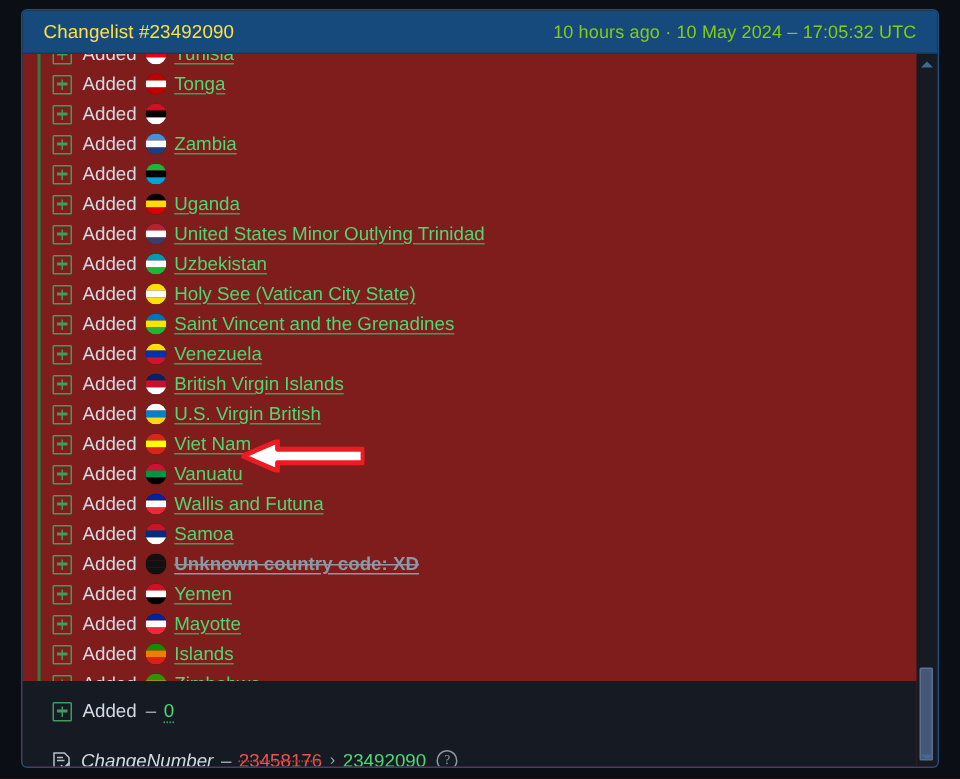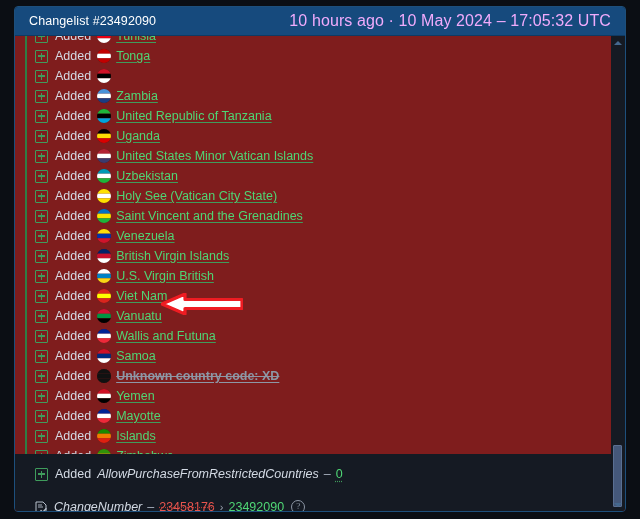--- a/index.html
+++ b/index.html
@@ -44,22 +44,22 @@
     background: #164a7d;
     border-bottom: 1px solid #0f3a63;
     display: flex;
     align-items: center;
     justify-content: space-between;
     padding: 0 14px;
     box-sizing: border-box;
     color: #dbe7f3;
     font-size: 12.5px;
   }
-  .panel-header .title { font-size: 12.5px; color: #ffffff; letter-spacing: .1px; }
-  .panel-header .meta  { font-size: 16px;  color: #f0abfc; letter-spacing: .1px; }
+  .panel-header .title { font-size: 12.5px; color: #fde047; letter-spacing: .1px; }
+  .panel-header .meta  { font-size: 12px;  color: #84cc16; letter-spacing: .1px; }
 
   
   .scroll-body {
     position: absolute;
     left: 0;
     top: 29px;
     right: 0;
     bottom: 0;
     background: #7f1d1d;
     overflow: hidden;
@@ -325,41 +325,40 @@
               <span class="cname">Zambia</span>
             </div>
             <div class="row">
               <span class="expander"></span>
               <span class="verb">Added</span>
               <span class="flag"><svg width="14" height="14" viewBox="0 0 14 14">
                   <rect x="0" y="0" width="14" height="4.7" fill="#1eb53a"></rect>
                   <rect x="0" y="4.7" width="14" height="4.6" fill="#000000"></rect>
                   <rect x="0" y="9.3" width="14" height="4.7" fill="#00a3dd"></rect>
                 </svg></span>
-              <span class="cname">United Republic of Tanzania</span>
             </div>
             <div class="row">
               <span class="expander"></span>
               <span class="verb">Added</span>
               <span class="flag"><svg width="14" height="14" viewBox="0 0 14 14">
                   <rect x="0" y="0" width="14" height="4.7" fill="#000000"></rect>
                   <rect x="0" y="4.7" width="14" height="4.6" fill="#fcdc04"></rect>
                   <rect x="0" y="9.3" width="14" height="4.7" fill="#d90000"></rect>
                 </svg></span>
               <span class="cname">Uganda</span>
             </div>
             <div class="row">
               <span class="expander"></span>
               <span class="verb">Added</span>
               <span class="flag"><svg width="14" height="14" viewBox="0 0 14 14">
                   <rect x="0" y="0" width="14" height="4.7" fill="#b22234"></rect>
                   <rect x="0" y="4.7" width="14" height="4.6" fill="#ffffff"></rect>
                   <rect x="0" y="9.3" width="14" height="4.7" fill="#3c3b6e"></rect>
                 </svg></span>
-              <span class="cname">United States Minor Vatican Islands</span>
+              <span class="cname">United States Minor Outlying Trinidad</span>
             </div>
             <div class="row">
               <span class="expander"></span>
               <span class="verb">Added</span>
               <span class="flag"><svg width="14" height="14" viewBox="0 0 14 14">
                   <rect x="0" y="0" width="14" height="4.7" fill="#0099b5"></rect>
                   <rect x="0" y="4.7" width="14" height="4.6" fill="#ffffff"></rect>
                   <rect x="0" y="9.3" width="14" height="4.7" fill="#1eb53a"></rect>
                 </svg></span>
               <span class="cname">Uzbekistan</span>
@@ -505,21 +504,20 @@
               <span class="cname">Zimbabwe</span>
             </div>
           </div>
       </div>
 
       <div class="footer">
 
         <div class="frow r1">
           <span class="expander"></span>
           <span class="verb">Added</span>
-          <span class="key">AllowPurchaseFromRestrictedCountries</span>
           <span class="dash">–</span>
           <span class="val-new">0</span>
         </div>
 
         <div class="frow r2">
           <span class="doc-icon">
             <svg width="12" height="13" viewBox="0 0 12 13" fill="none">
               <path d="M1 1h7l3 3v8H1z" stroke="#b7c0cc" stroke-width="1" fill="none"></path>
               <path d="M3 4h4M3 6h5" stroke="#b7c0cc" stroke-width="0.9"></path>
               <path d="M6 9.6l1.6 1.7L11 7.8" stroke="#b7c0cc" stroke-width="1.4" fill="none" stroke-linecap="round" stroke-linejoin="round"></path>

